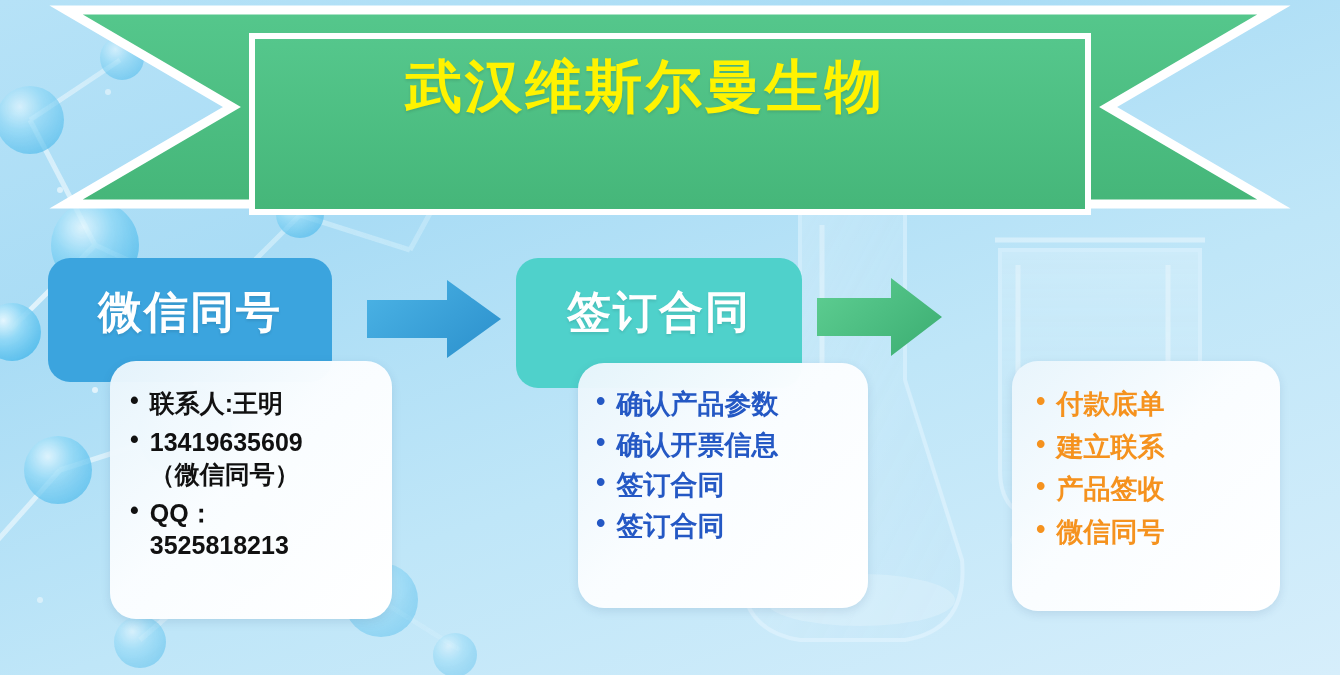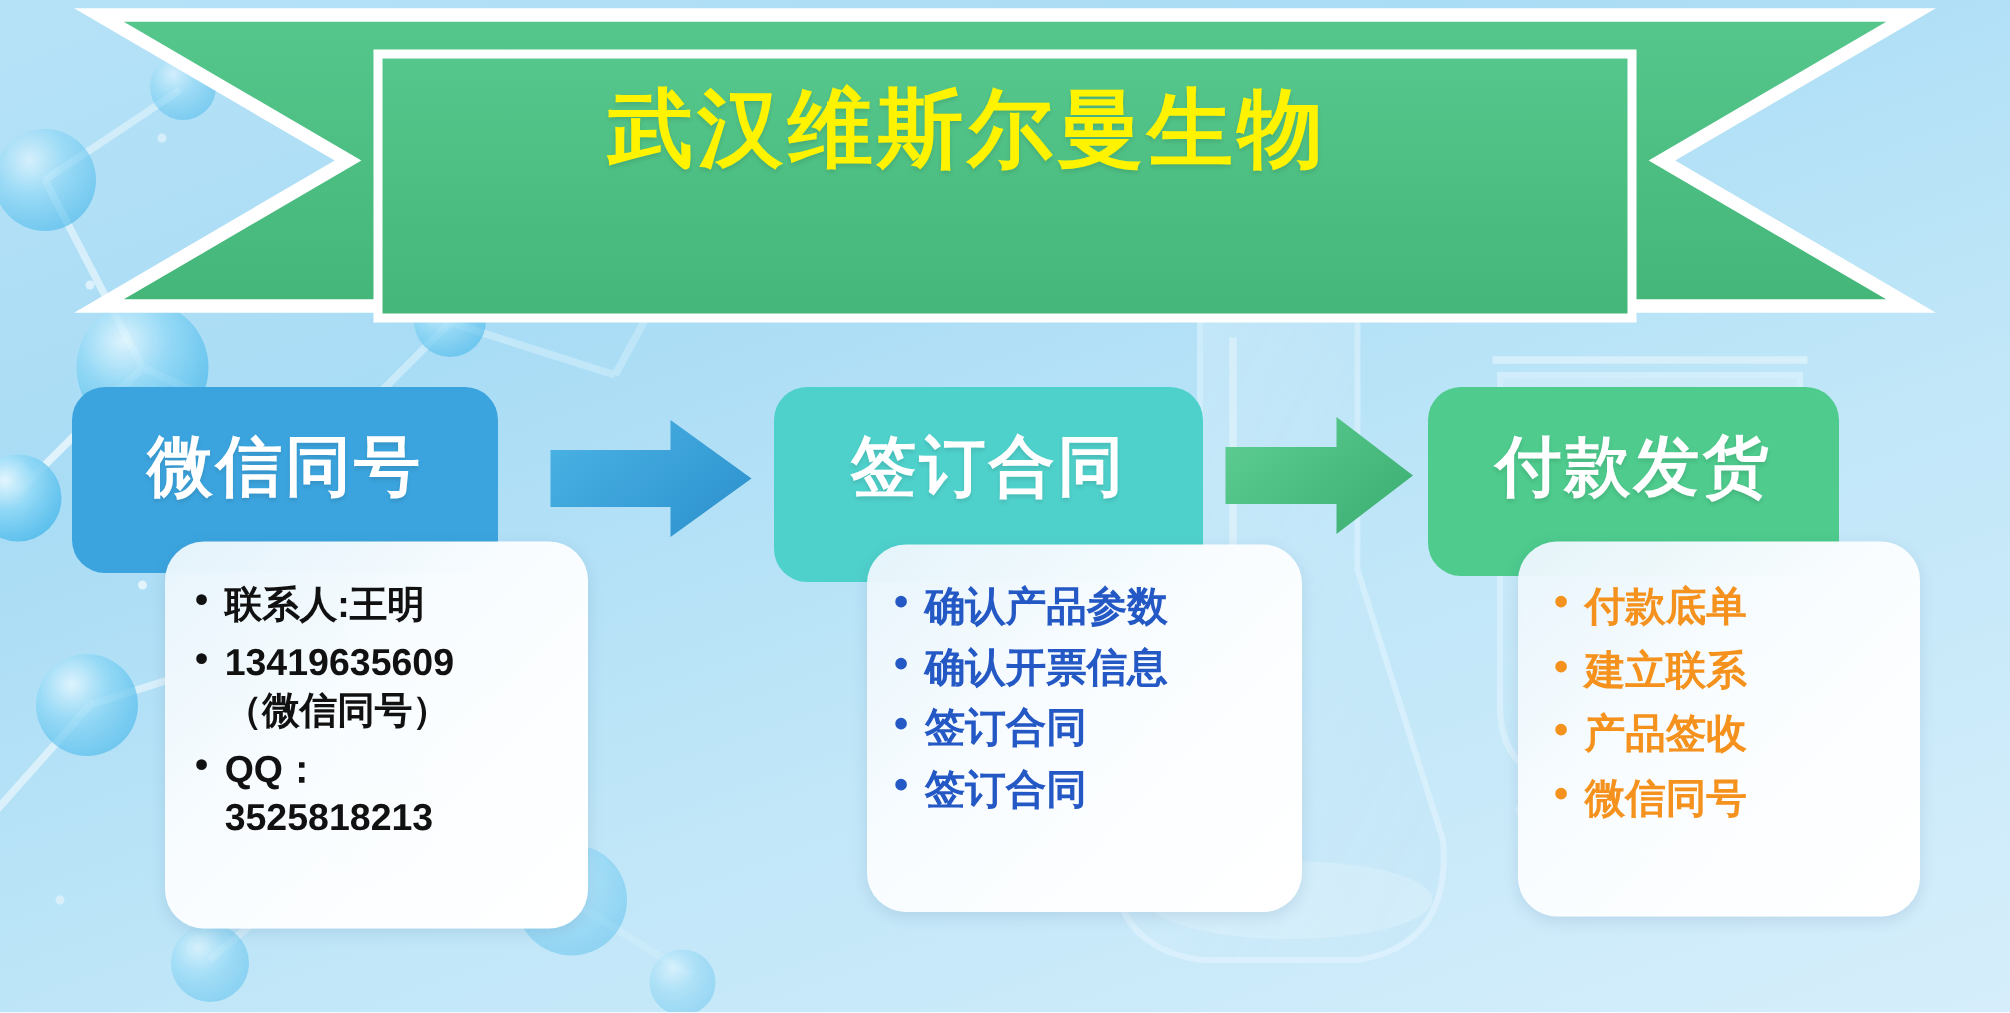--- a/index.html
+++ b/index.html
@@ -314,23 +314,20 @@
         <linearGradient id="ar2" x1="0" y1="0" x2="1" y2="0.7">
           <stop offset="0%" stop-color="#5fcf93"></stop>
           <stop offset="100%" stop-color="#3fb175"></stop>
         </linearGradient>
       </defs>
       <path d="M2 22 L76 22 L76 2 L127 41 L76 80 L76 60 L2 60 Z" fill="url(#ar2)"></path>
     </svg>
   </div>
 
   <div class="card" id="card3" style="left:952px; top:258px; width:340px; height:360px;">
-    <div class="card-head">
-      <span class="card-head-label">付款发货</span>
-    </div>
     <div class="card-panel">
       <ul class="bullets">
         <li>
           <span class="dot">•</span>
           <span class="txt">付款底单</span>
         </li>
         <li>
           <span class="dot">•</span>
           <span class="txt">建立联系</span>
         </li>

